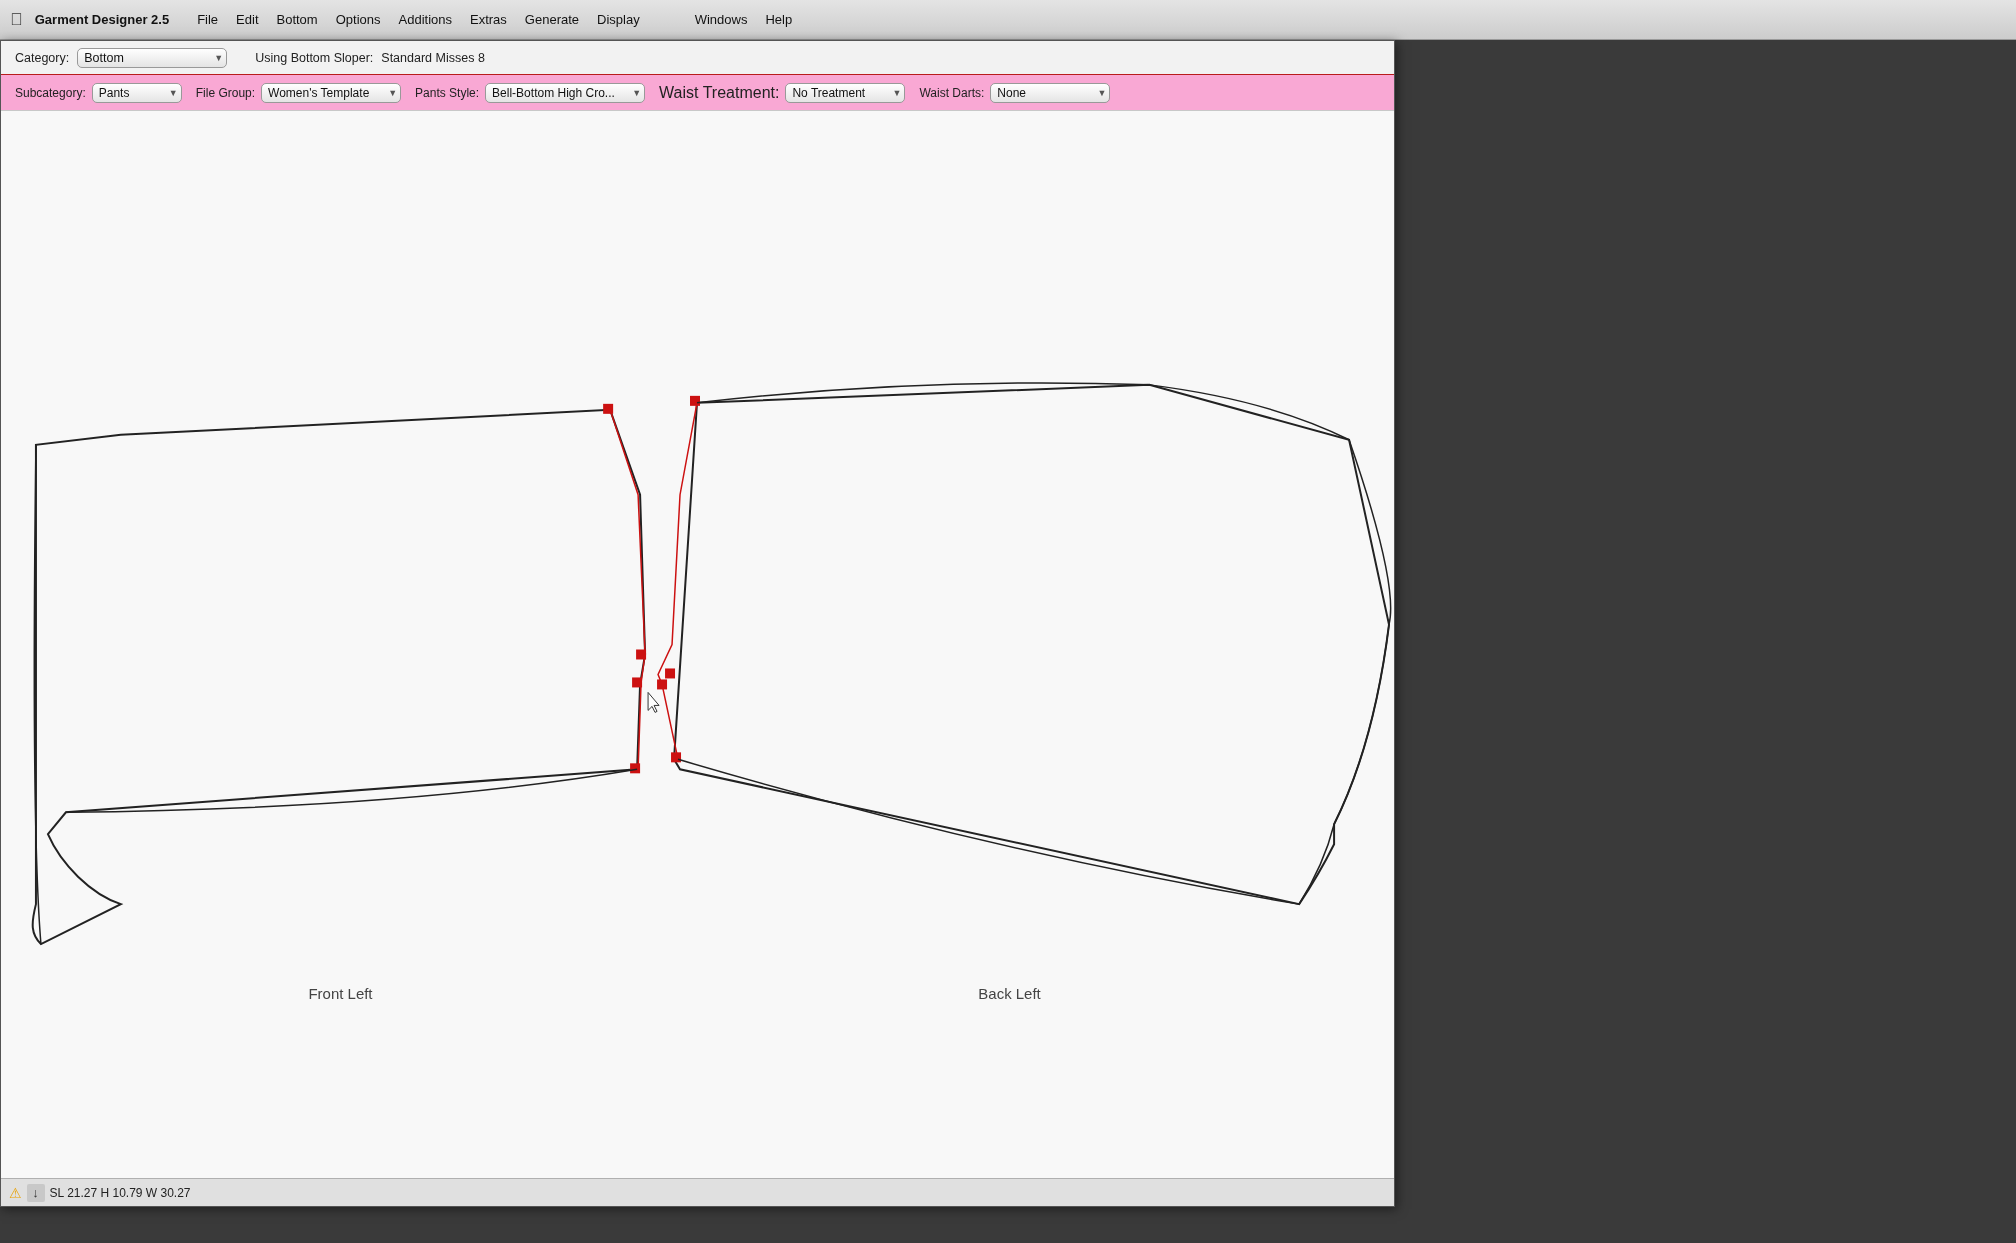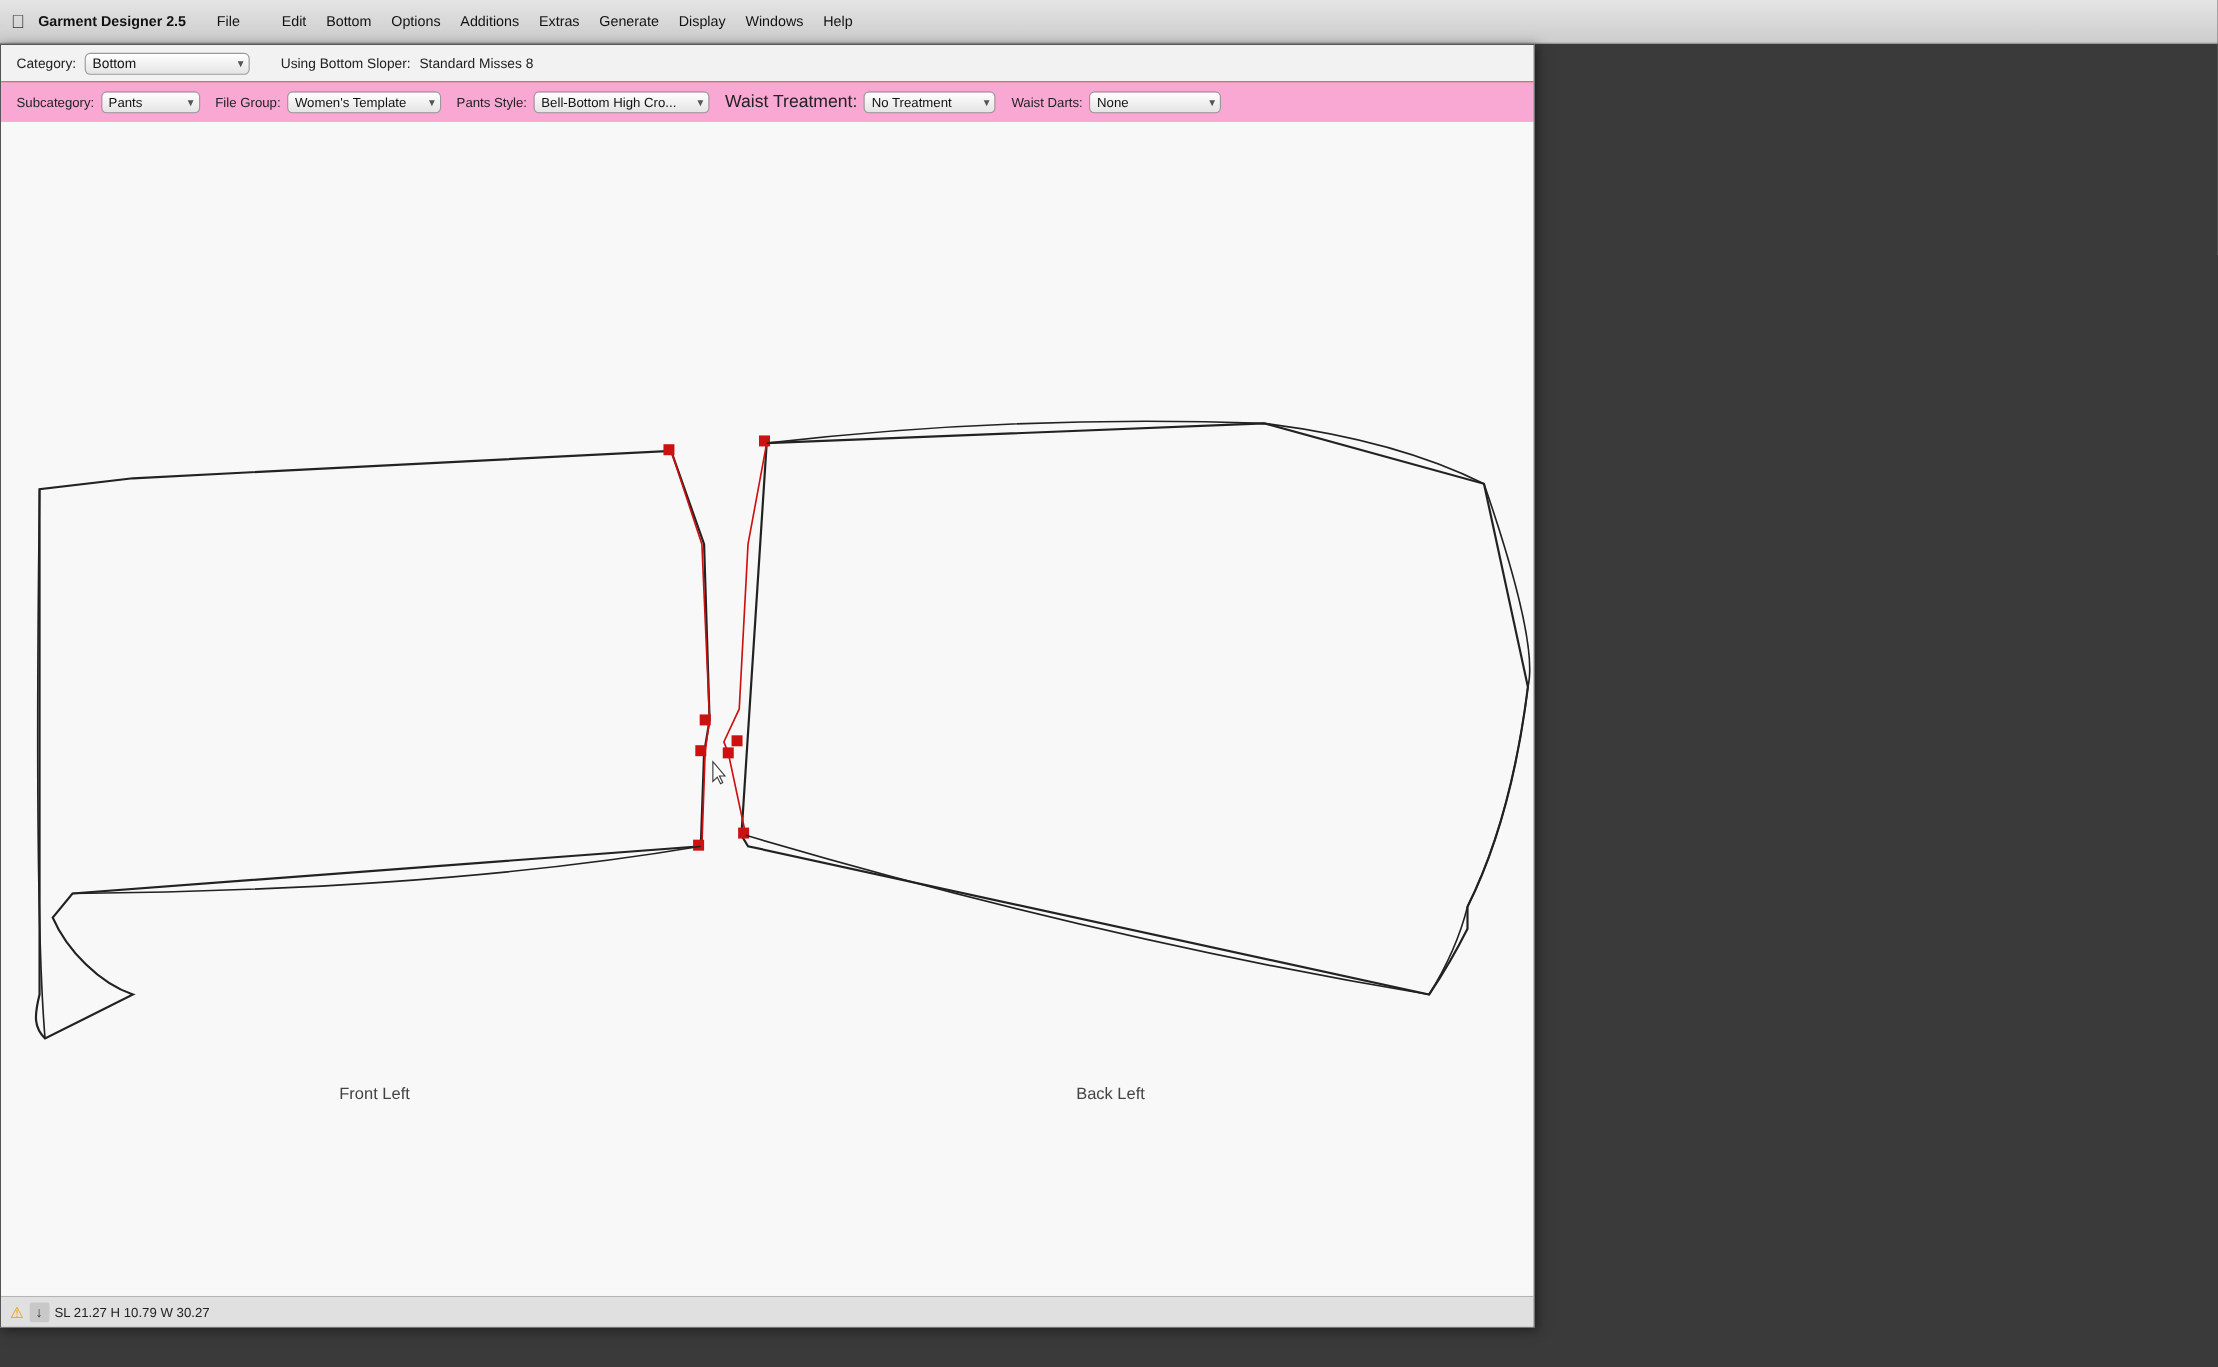--- a/index.html
+++ b/index.html
@@ -74,28 +74,28 @@
 </head>
 <body>
 
 <div id="app">
 
   <div id="mac-menubar">
     <span style="font-size:17px; margin-right:12px; color:#333; cursor:pointer;"></span>
     <span style="font-weight:700; color:#111; margin-right:20px; font-size:13px;">Garment Designer 2.5</span>
     <div style="display:flex; gap:2px;">
       <span style="padding:3px 8px; font-size:13px; color:#111; cursor:pointer; border-radius:3px;">File</span>
-      <span style="padding:3px 8px; font-size:13px; color:#111; cursor:pointer; border-radius:3px;margin-left:20px;">Edit</span>
+      <span style="padding:3px 8px; font-size:13px; color:#111; cursor:pointer; border-radius:3px;">Edit</span>
       <span style="padding:3px 8px; font-size:13px; color:#111; cursor:pointer; border-radius:3px;">Bottom</span>
       <span style="padding:3px 8px; font-size:13px; color:#111; cursor:pointer; border-radius:3px;">Options</span>
       <span style="padding:3px 8px; font-size:13px; color:#111; cursor:pointer; border-radius:3px;">Additions</span>
       <span style="padding:3px 8px; font-size:13px; color:#111; cursor:pointer; border-radius:3px;">Extras</span>
       <span style="padding:3px 8px; font-size:13px; color:#111; cursor:pointer; border-radius:3px;">Generate</span>
       <span style="padding:3px 8px; font-size:13px; color:#111; cursor:pointer; border-radius:3px;">Display</span>
-      <span style="padding:3px 8px; font-size:13px; color:#111; cursor:pointer; border-radius:3px;">Windows</span>
+      <span style="padding:3px 8px; font-size:13px; color:#111; cursor:pointer; border-radius:3px;margin-left:37px;">Windows</span>
       <span style="padding:3px 8px; font-size:13px; color:#111; cursor:pointer; border-radius:3px;">Help</span>
     </div>
   </div>
 
   <div id="window-container">
 
 
     <div style="background:#f2f2f2; border-bottom:1px solid #b91c1c; height:34px; display:flex; align-items:center; padding:0 14px; gap:8px;">
       <span style="font-size:12.5px;color:#222;font-weight:500;">Category:</span>
       <div class="select-wrapper">

